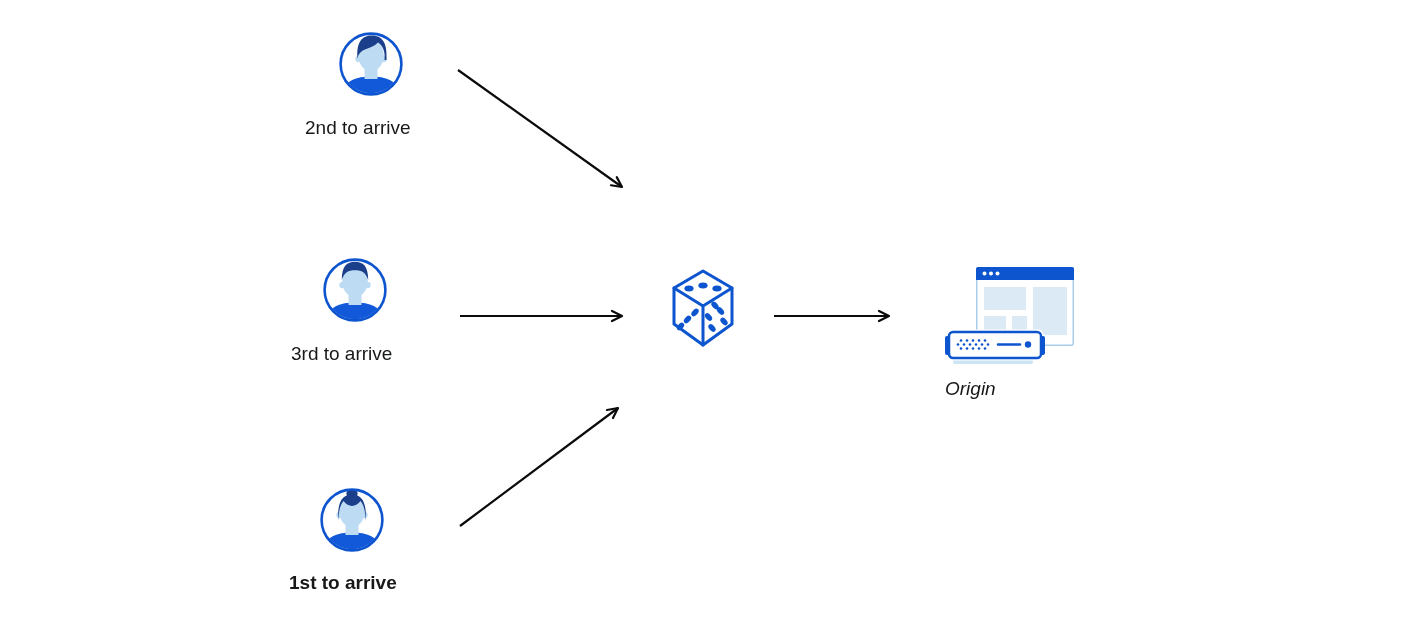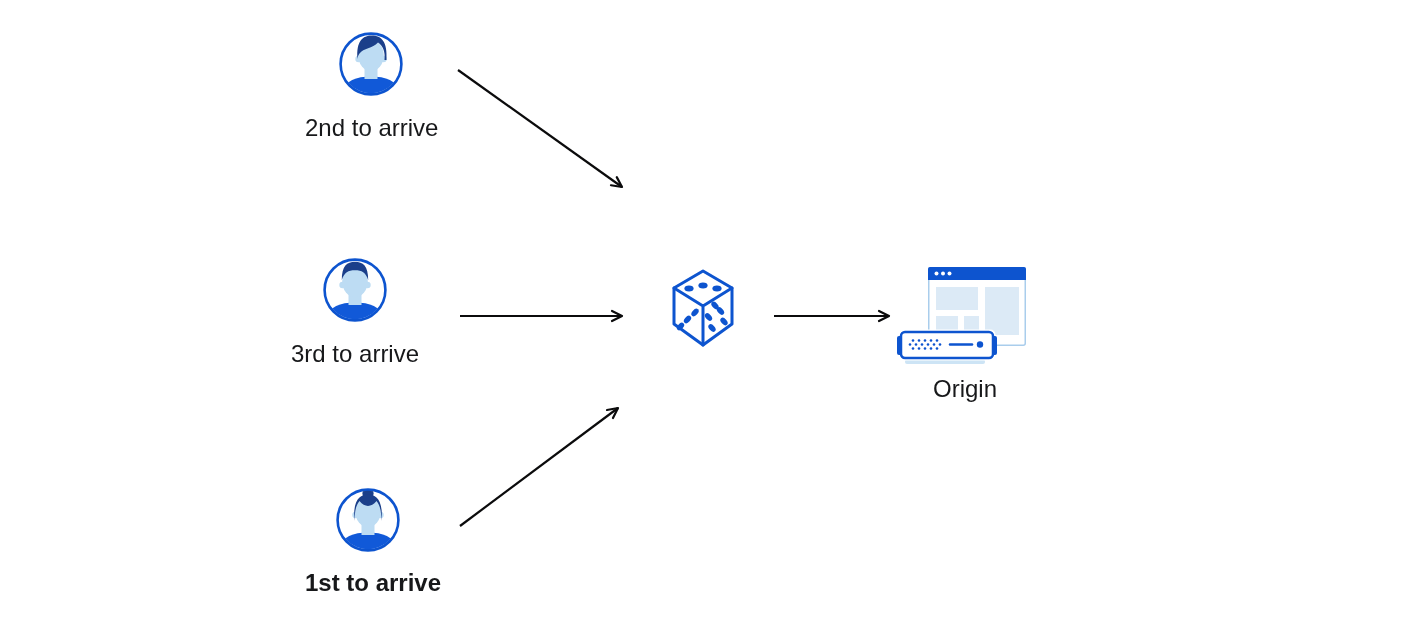--- a/index.html
+++ b/index.html
@@ -20,22 +20,22 @@
     position:relative;
     width:1405px;height:633px;
     background:var(--background);
     font-family:"Liberation Sans","DejaVu Sans",sans-serif;
     overflow:hidden;
   }
   .arrows-overlay{position:absolute;left:0;top:0;width:1405px;height:633px;}
   .node{position:absolute;}
   .node-label{
     position:absolute;
-    text-align:center;
-    font-size:24px;
+    text-align:left;
+    font-size:19px;
     line-height:24px;
     color:var(--text-color);
     white-space:nowrap;
   }
   .arrow-line{stroke:var(--arrow-black);stroke-width:2.2;fill:none;}
   .s-primary{stroke:var(--primary-blue);}
   .f-primary{fill:var(--primary-blue);}
   .f-shirt{fill:var(--shirt-blue);}
   .f-hair{fill:var(--hair-navy);}
   .f-skin{fill:var(--skin-blue);}
@@ -96,21 +96,21 @@
         <circle cx="23.5" cy="31" r="3.2" class="f-skin"></circle>
         <circle cx="48.5" cy="31" r="3.2" class="f-skin"></circle>
         <ellipse cx="36" cy="27.5" rx="12.8" ry="15.5" class="f-skin"></ellipse>
         <path class="f-hair" d="M22.8,26 C22.8,12 28,7.8 36,7.8 C44,7.8 49.2,12 49.2,26
                  C46.5,18 43,16.2 36,16.2 C29,16.2 25.5,18 22.8,26 Z"></path>
       </g>
     </svg>
     <div class="node-label" style="left:-28px;top:88px;width:128px;">3rd to arrive</div>
   </div>
 
-  <div class="node" style="left:332px;top:484px;width:72px;height:72px;font-weight:bold;">
+  <div class="node" style="left:316px;top:484px;width:72px;height:72px;font-weight:bold;">
     <svg width="72" height="72" viewBox="0 0 72 72" xmlns="http://www.w3.org/2000/svg">
       <defs>
           <clipPath id="clipA3">
             <circle cx="36" cy="36" r="29.3"></circle>
           </clipPath>
         </defs>
       <circle cx="36" cy="36" r="30.4" class="f-white s-primary" stroke-width="2.6"></circle>
       <g clip-path="url(#clipA3)">
         <circle cx="36" cy="9.5" r="5.6" class="f-hair"></circle>
         <path class="f-shirt" d="M4,72 C6,55 18,48.5 36,48.5 C54,48.5 66,55 68,72 Z"></path>
@@ -140,21 +140,21 @@
       <ellipse cx="10.5" cy="58.5" rx="4.4" ry="2.8" class="f-primary" transform="rotate(-48 10.5 58.5)"></ellipse>
 
       <ellipse cx="45" cy="37.5" rx="4.4" ry="2.8" class="f-primary" transform="rotate(48 45 37.5)"></ellipse>
       <ellipse cx="38.5" cy="49" rx="4.4" ry="2.8" class="f-primary" transform="rotate(48 38.5 49)"></ellipse>
       <ellipse cx="50.5" cy="43" rx="4.4" ry="2.8" class="f-primary" transform="rotate(48 50.5 43)"></ellipse>
       <ellipse cx="42" cy="60" rx="4.4" ry="2.8" class="f-primary" transform="rotate(48 42 60)"></ellipse>
       <ellipse cx="54" cy="53.5" rx="4.4" ry="2.8" class="f-primary" transform="rotate(48 54 53.5)"></ellipse>
     </svg>
   </div>
 
-  <div class="node" style="left:897px;top:266px;width:130px;height:140px;">
+  <div class="node" style="left:945px;top:266px;width:130px;height:140px;font-style:italic;">
 
     <svg style="position:absolute;left:31px;top:1px;" width="98" height="79" viewBox="0 0 98 79" xmlns="http://www.w3.org/2000/svg">
       <rect x="0.75" y="0.75" width="96.5" height="77.5" rx="2" class="f-white" stroke-width="1.5" style="stroke:var(--window-border);"></rect>
       <rect x="0" y="0" width="98" height="13" rx="2" class="f-primary"></rect>
       <rect x="0" y="7" width="98" height="6" class="f-primary"></rect>
       <circle cx="8.5" cy="6.5" r="2" class="f-white"></circle>
       <circle cx="15" cy="6.5" r="2" class="f-white"></circle>
       <circle cx="21.5" cy="6.5" r="2" class="f-white"></circle>
       <rect x="8" y="20" width="42" height="23" class="f-panel"></rect>
       <rect x="57" y="20" width="34" height="48" class="f-panel"></rect>

